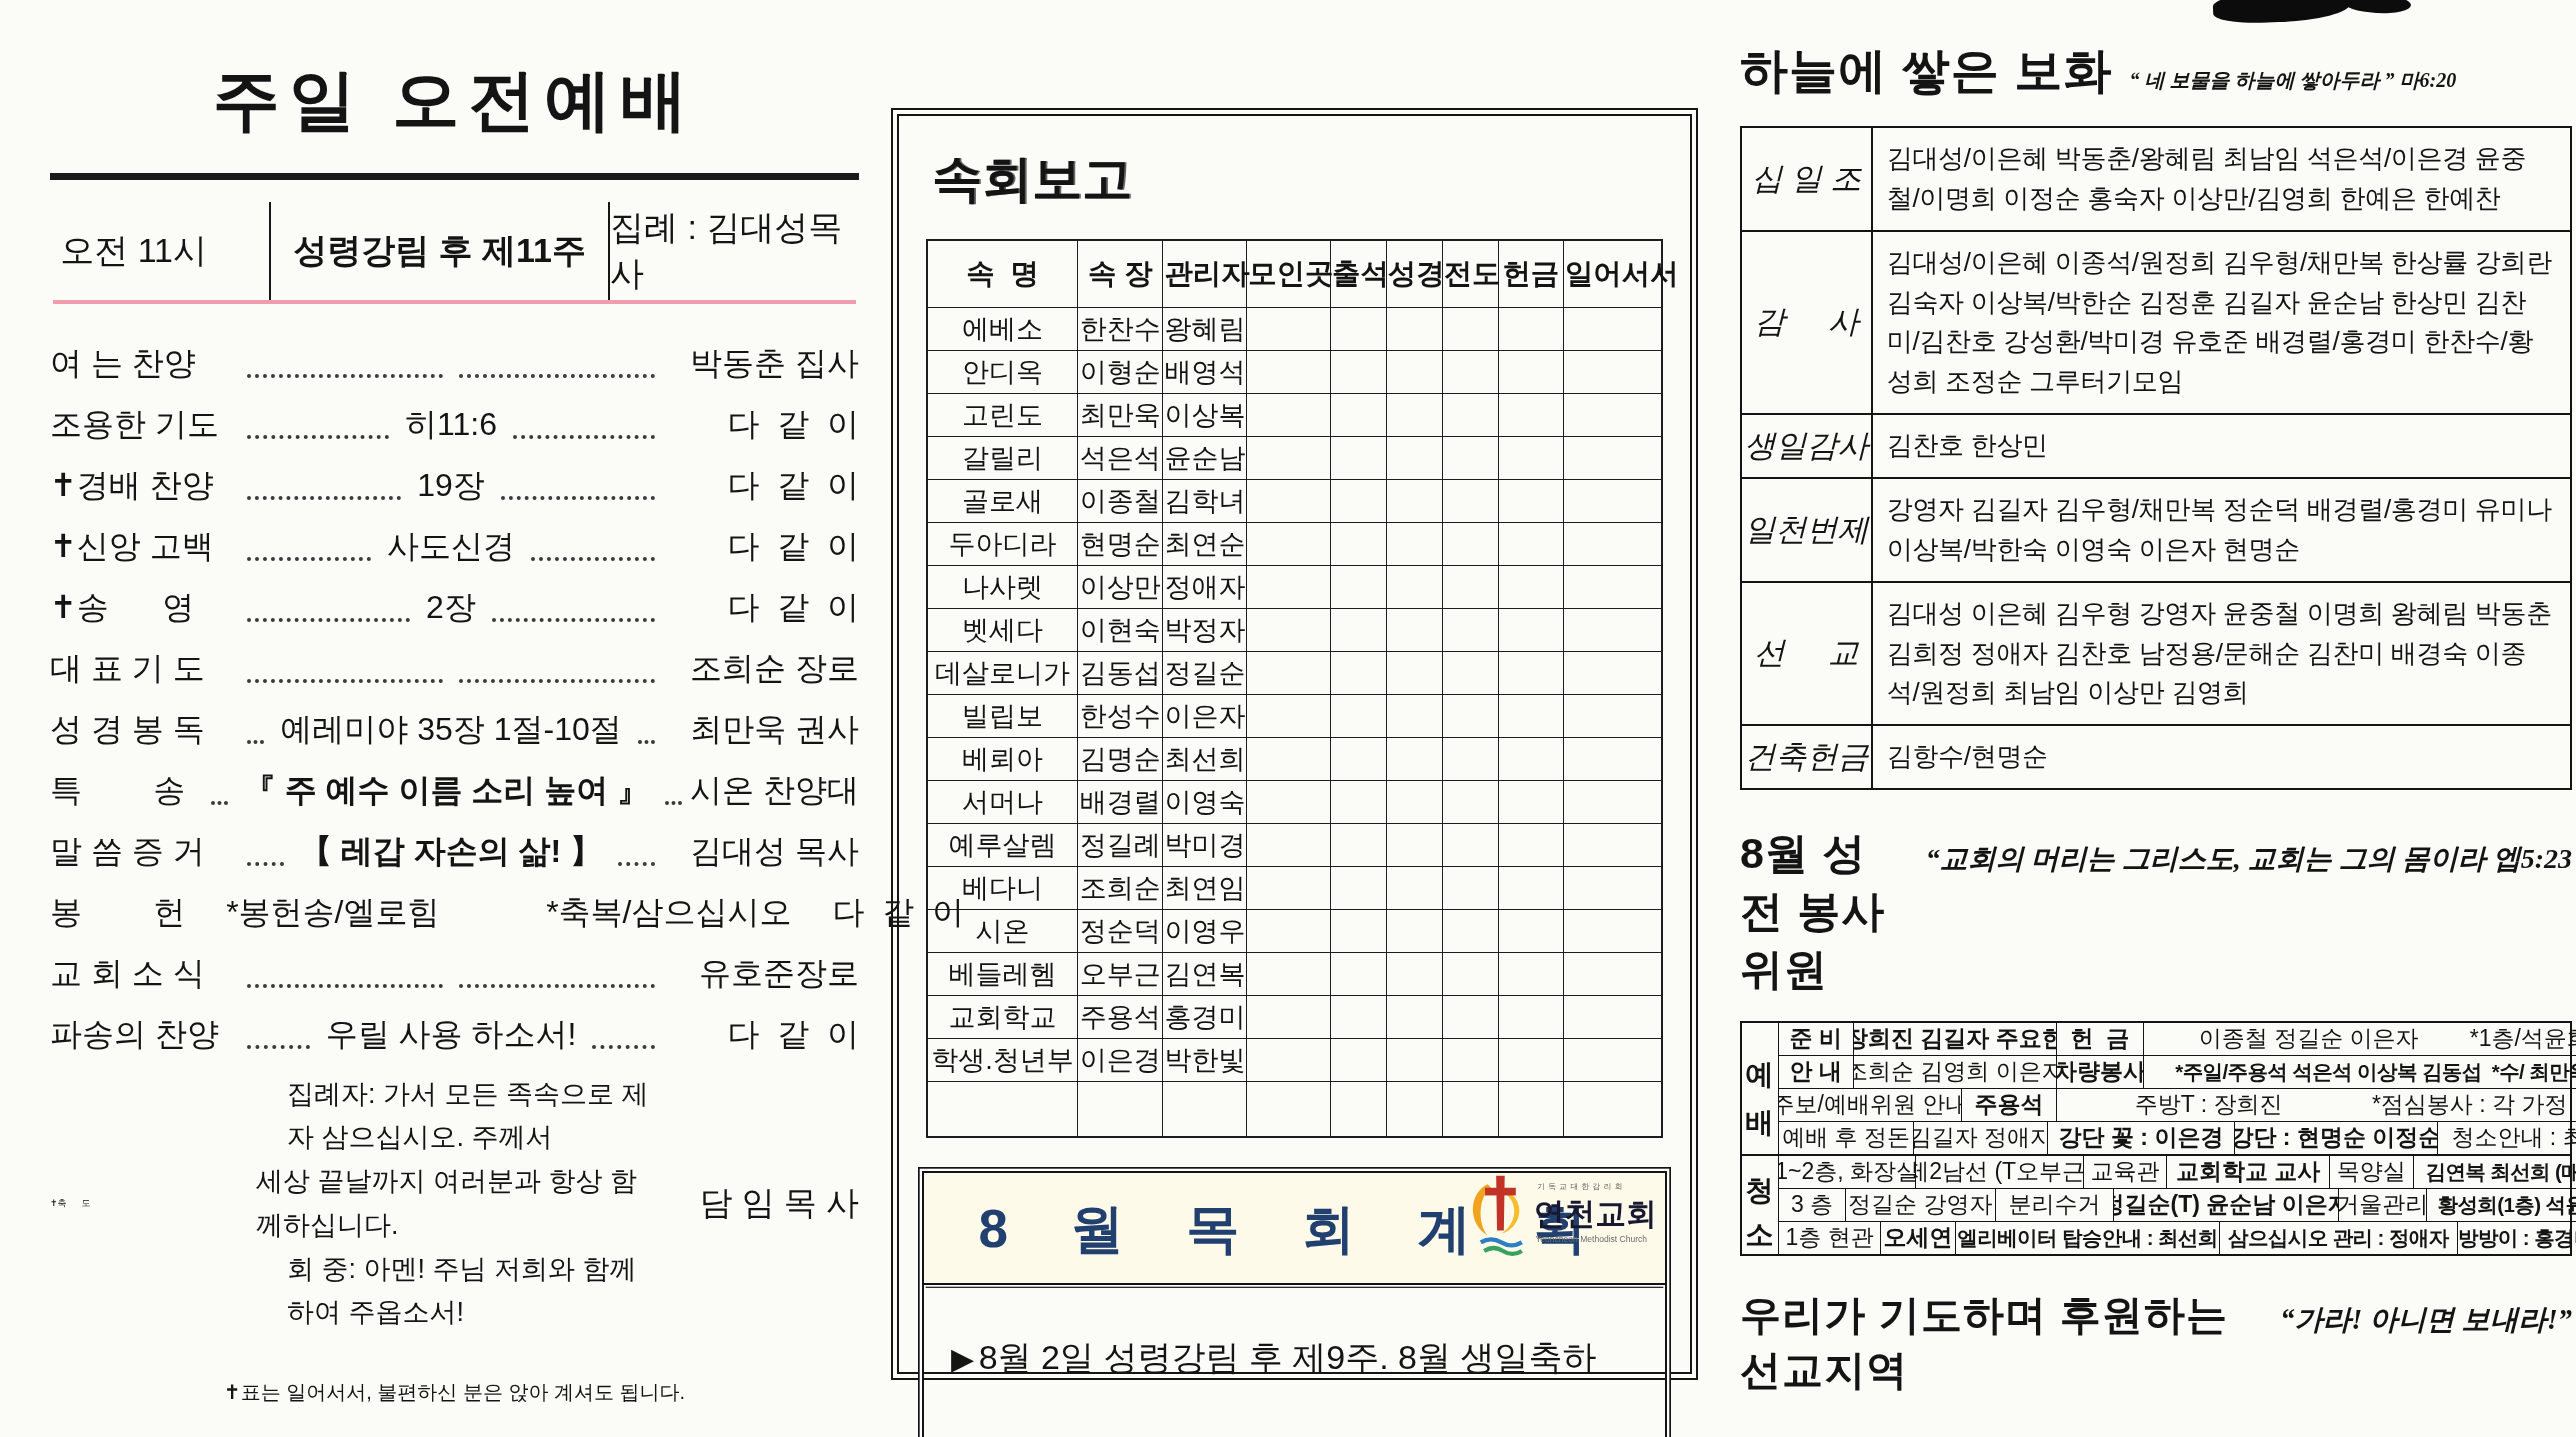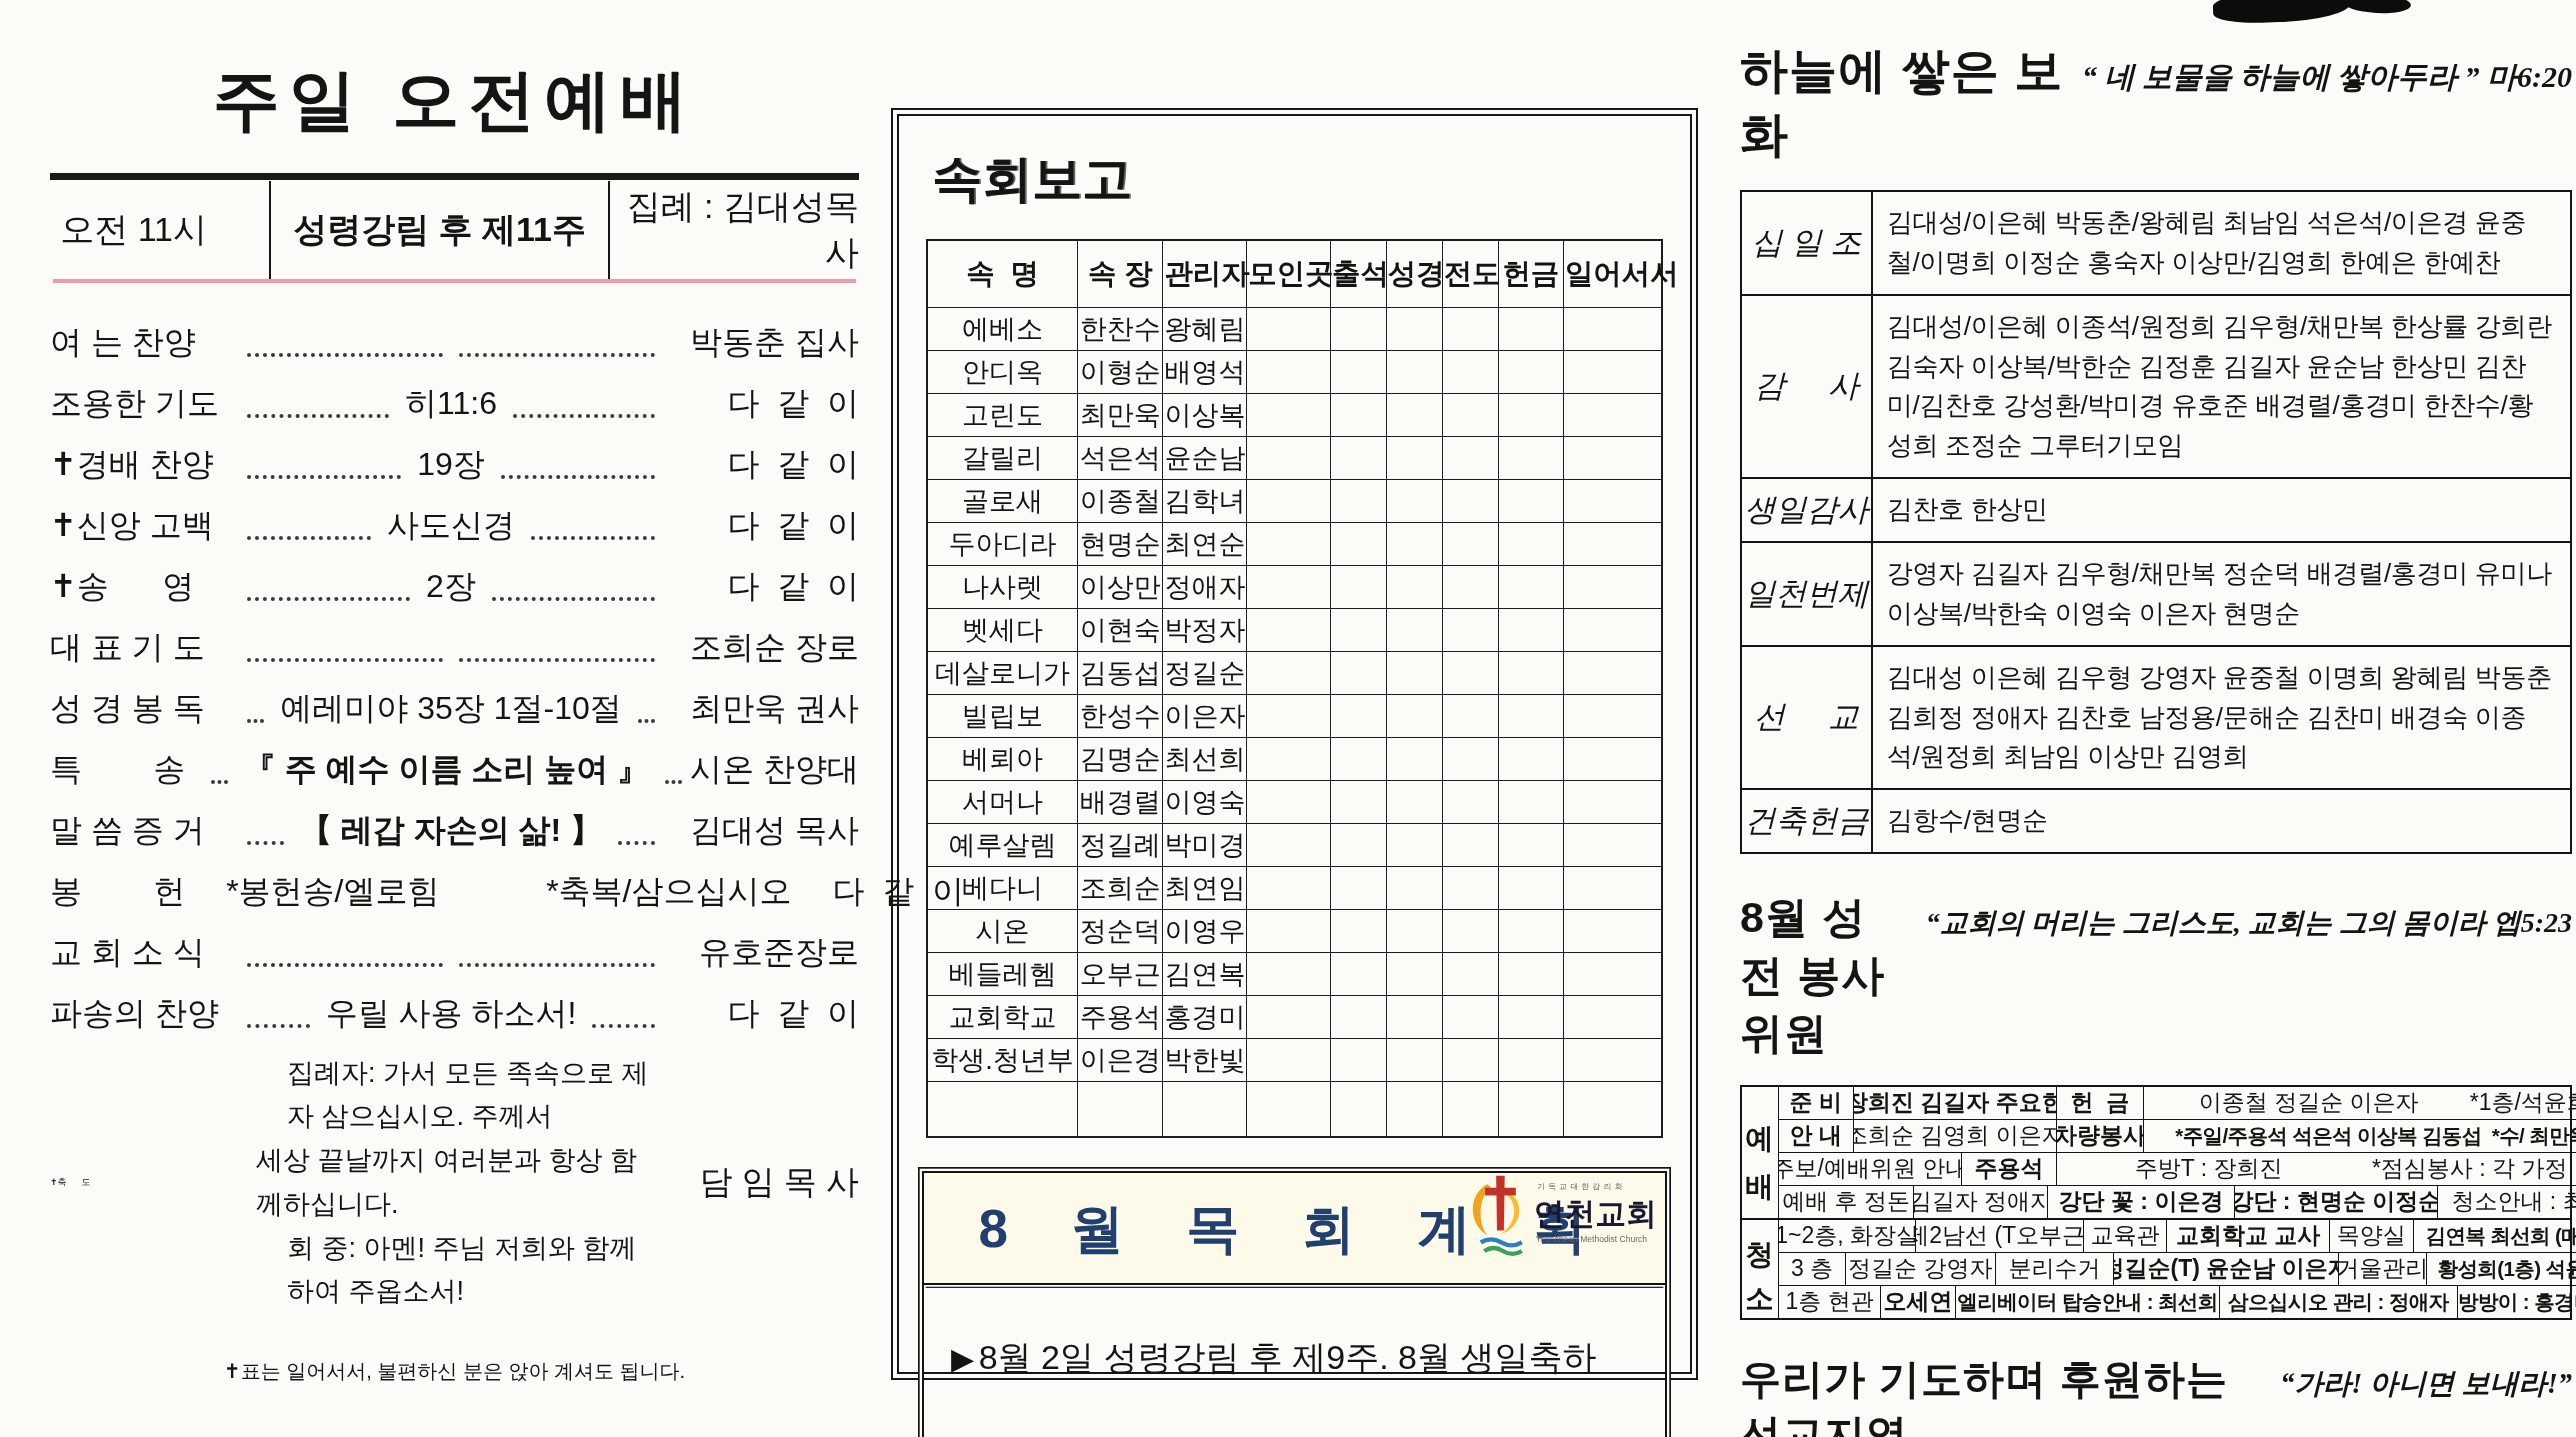--- a/index.html
+++ b/index.html
@@ -12,21 +12,21 @@
   
   .blob{position:absolute;background:#0c0c0c;}
   .blob1{left:2213px;top:-8px;width:137px;height:30px;border-radius:46% 54% 60% 40%;transform:rotate(-2deg);}
   .blob2{left:2343px;top:-5.7px;width:68px;height:19.3px;border-radius:50%;transform:rotate(3deg);}
 
   
   .col-left{position:absolute;left:50px;top:17px;width:809px;}
   .main-title{text-align:center;font-size:67px;font-weight:900;letter-spacing:9px;margin-top:38px;
     font-family:"Liberation Sans","DejaVu Sans",sans-serif;}
   .title-rule{height:7.4px;background:#1b1b1b;margin-top:27px;box-shadow:0 6.3px 0 -4.6px #1b1b1b;}
-  .svc-header{display:flex;align-items:stretch;height:98px;margin-top:1px;text-align:right;}
+  .svc-header{display:flex;align-items:stretch;height:98px;margin-top:22px;}
   .svc-header>div{display:flex;align-items:center;font-size:34px;}
   .svc-time{width:209px;padding-left:10.2px;}
   .svc-week{flex:1;justify-content:center;font-weight:bold;border-left:2.8px solid #161616;border-right:2.8px solid #161616;}
   .svc-leader{width:249px;justify-content:center;}
   .pink-rule{height:3.4px;background:#f09cae;margin:0 3.4px;}
   .order-list{margin-top:30px;}
   .order-row{display:flex;align-items:center;height:61px;font-size:32px;}
   .o-label{width:189px;white-space:pre;}
   .o-center{white-space:pre;padding:0 8px;}
   .o-center:empty{padding:0;}
@@ -58,21 +58,21 @@
   .plan-items{padding:50px 27px 11.4px;}
   .plan-item{display:flex;align-items:baseline;font-size:34px;margin-bottom:55px;}
   .plan-item .bullet{margin-right:4.6px;font-size:30px;}
   .plan-text{letter-spacing:0px;white-space:pre;}
   .logo{position:absolute;left:563px;top:1054px;width:205px;height:97px;}
 
   
   .col-right{position:absolute;left:1740px;top:39px;width:832px;}
   .sec-title-row{display:flex;align-items:baseline;}
   .sec-title{font-size:48px;font-weight:900;letter-spacing:1.1px;}
-  .sec-verse{margin-left:17px;font-size:30px;font-style:italic;font-weight:bold;
+  .sec-verse{margin-left:17px;font-size:20px;font-style:italic;font-weight:bold;
     font-family:"Liberation Serif","DejaVu Serif",serif;white-space:pre;}
   .treasure-table{width:100%;margin-top:23px;table-layout:fixed;border:2.8px solid #141414;}
   .treasure-table td{border:2.3px solid #141414;}
   .treasure-table .t-label{width:127px;text-align:center;font-size:31px;white-space:pre;font-style:italic;}
   .treasure-table .t-text{font-size:26px;line-height:1.52;padding:11.4px 13.7px;letter-spacing:-0.3px;}
   .service-sec{margin-top:35px;}
   .service-sec .sec-title{font-size:43px;}
   .service-sec .sec-verse{font-size:28px;}
   .service-table{margin-top:21.6px;border:2.8px solid #141414;}
   .svc-section{display:flex;}

